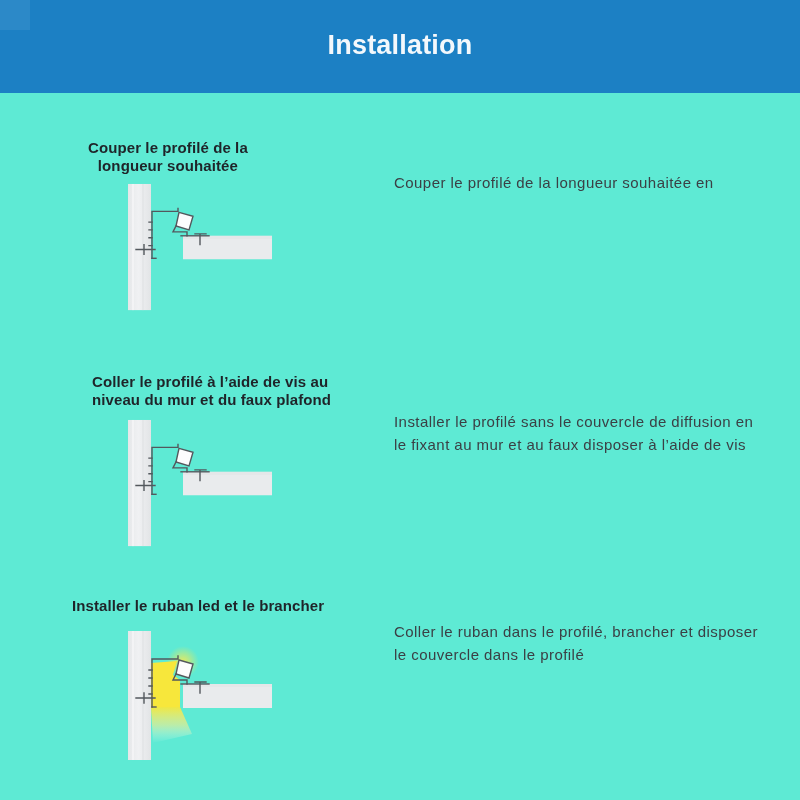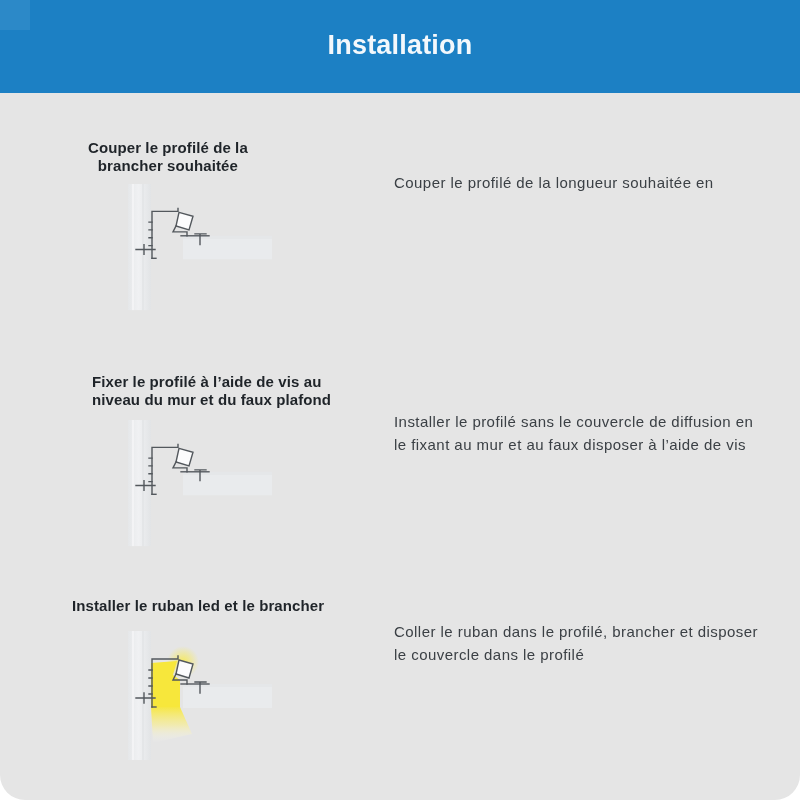--- a/index.html
+++ b/index.html
@@ -3,21 +3,21 @@
 <meta charset="utf-8">
 <style>
   * { margin: 0; padding: 0; box-sizing: border-box; }
   html, body { background: #ffffff; }
   body {
     width: 800px; height: 800px;
     font-family: "Liberation Sans", sans-serif;
     position: relative;
     overflow: hidden;
   }
-  .page { position: absolute; inset: 0; background: #e5e5e5; border-radius: 25px; }
+  .page { position: absolute; inset: 0; background: #5eead4; }
 
   
   .header {
     position: absolute; left: 0; top: 0;
     width: 800px; height: 93px;
     background: #1c80c4;
     display: flex; align-items: center; justify-content: center;
   }
   .header-corner {
     position: absolute; left: 0; top: 0;
@@ -119,34 +119,34 @@
 </svg>
 
 <div class="page">
 
   <header class="header">
     <div class="header-corner"></div>
     <h1 class="page-title">Installation</h1>
   </header>
 
   <section>
-    <h2 class="step-heading h1pos"><span>Couper le profilé de la</span><br><span>brancher souhaitée</span></h2>
+    <h2 class="step-heading h1pos"><span>Couper le profilé de la</span><br><span>longueur souhaitée</span></h2>
 
     <figure class="diagram g1pos">
       <svg viewBox="0 0 150 135" preserveAspectRatio="none">
         <use href="#scene-bg"></use>
         <use href="#profile-lines"></use>
       </svg>
     </figure>
 
     <p class="step-desc d1pos"><span>Couper le profilé de la longueur souhaitée en</span><br></p>
   </section>
 
   <section>
-    <h2 class="step-heading h2pos"><span>Fixer le profilé à l’aide de vis au</span><br><span>niveau du mur et du faux plafond</span></h2>
+    <h2 class="step-heading h2pos"><span>Coller le profilé à l’aide de vis au</span><br><span>niveau du mur et du faux plafond</span></h2>
 
     <figure class="diagram g2pos">
       <svg viewBox="0 0 150 135" preserveAspectRatio="none">
         <use href="#scene-bg"></use>
         <use href="#profile-lines"></use>
       </svg>
     </figure>
 
     <p class="step-desc d2pos"><span>Installer le profilé sans le couvercle de diffusion en</span><br><span>le fixant au mur et au faux disposer à l’aide de vis</span></p>
   </section>

